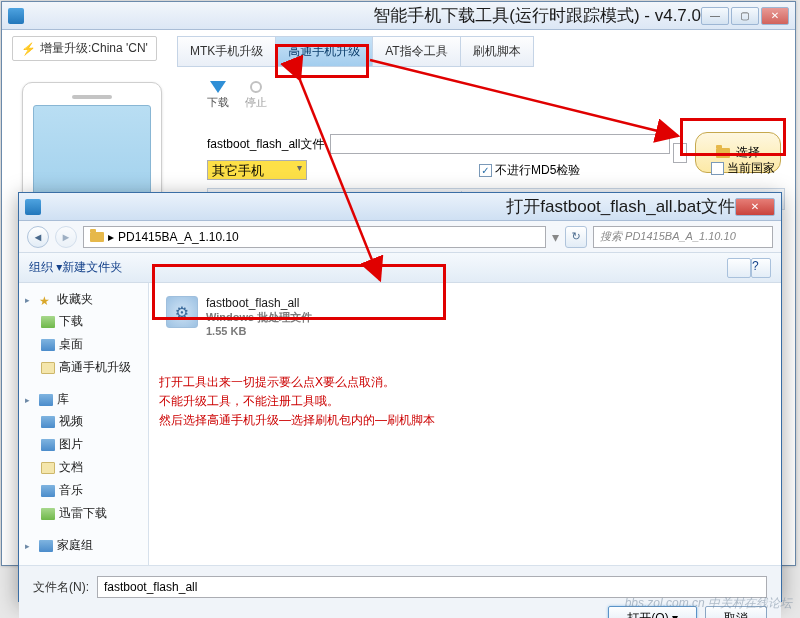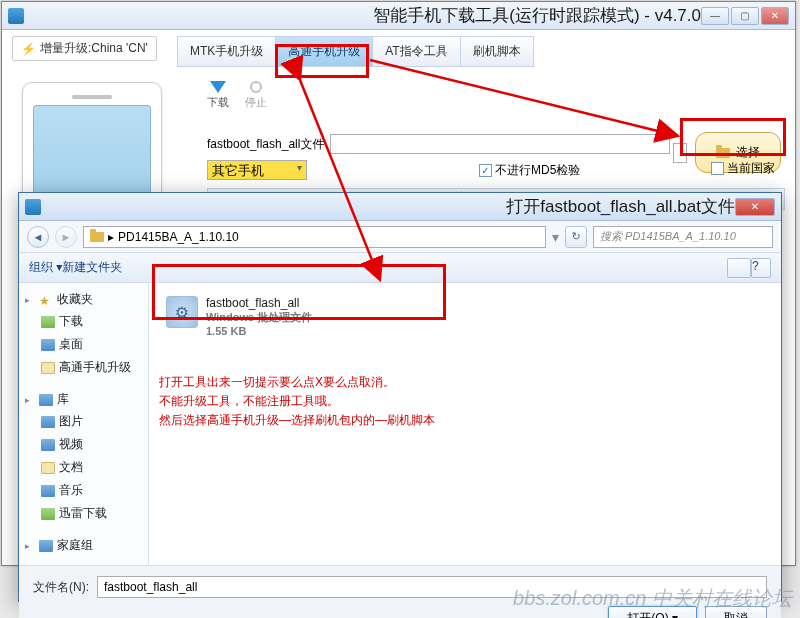--- a/index.html
+++ b/index.html
@@ -94,21 +94,21 @@
 .footer-row input { flex:1; height:22px; border:1px solid #abadb3; padding:0 6px; font-size:12px; }
 .combo { width:120px; height:22px; border:1px solid #abadb3; background:#fff; display:flex; align-items:center; padding:0 6px; font-size:12px; position:relative; }
 .combo::after { content:"▾"; position:absolute; right:6px; font-size:10px; color:#666; }
 .btn { padding: 3px 18px; border:1px solid #8aa6c4; background:linear-gradient(#fdfeff,#dce8f4); border-radius:2px; cursor:pointer; font-size:12px; }
 .btn.primary { border-color:#5a93c8; box-shadow: 0 0 3px #8ebce5; }
 
 
 .redbox { position:absolute; border:3px solid #e00000; pointer-events:none; }
 .arrow-svg { position:absolute; pointer-events:none; }
 
-.watermark { position:absolute; right:8px; bottom:6px; font-size:20px; color:rgba(120,140,160,0.55); font-style:italic; }
+.watermark { position:absolute; right:8px; bottom:6px; font-size:12px; color:rgba(120,140,160,0.55); font-style:italic; }
 .bottom-right-label { position:absolute; right:28px; bottom:108px; font-size:12px; color:#333; background:linear-gradient(#f7fafd,#e4ecf5); border:1px solid #c5d4e6; padding:3px 10px; }
 </style>
 </head>
 <body>
 
 <div class="main-window">
   <div class="titlebar">
     <div class="icon"></div>
     <div class="title">智能手机下载工具(运行时跟踪模式) - v4.7.0</div>
     <div class="winbtns">
@@ -233,25 +233,25 @@
           <span>高通手机升级</span>
         </div>
       <div style="height:8px"></div>
       <div class="sb-group">
           <span class="tri">▸</span>
           <span class="sb-ico lib"></span>
           <span>库</span>
         </div>
       <div class="sb-item">
           <span class="sb-ico lib"></span>
+          <span>视频</span>
+        </div>
+      <div class="sb-item">
+          <span class="sb-ico lib"></span>
           <span>图片</span>
-        </div>
-      <div class="sb-item">
-          <span class="sb-ico lib"></span>
-          <span>视频</span>
         </div>
       <div class="sb-item">
           <span class="sb-ico doc"></span>
           <span>文档</span>
         </div>
       <div class="sb-item">
           <span class="sb-ico lib"></span>
           <span>音乐</span>
         </div>
       <div class="sb-item">

